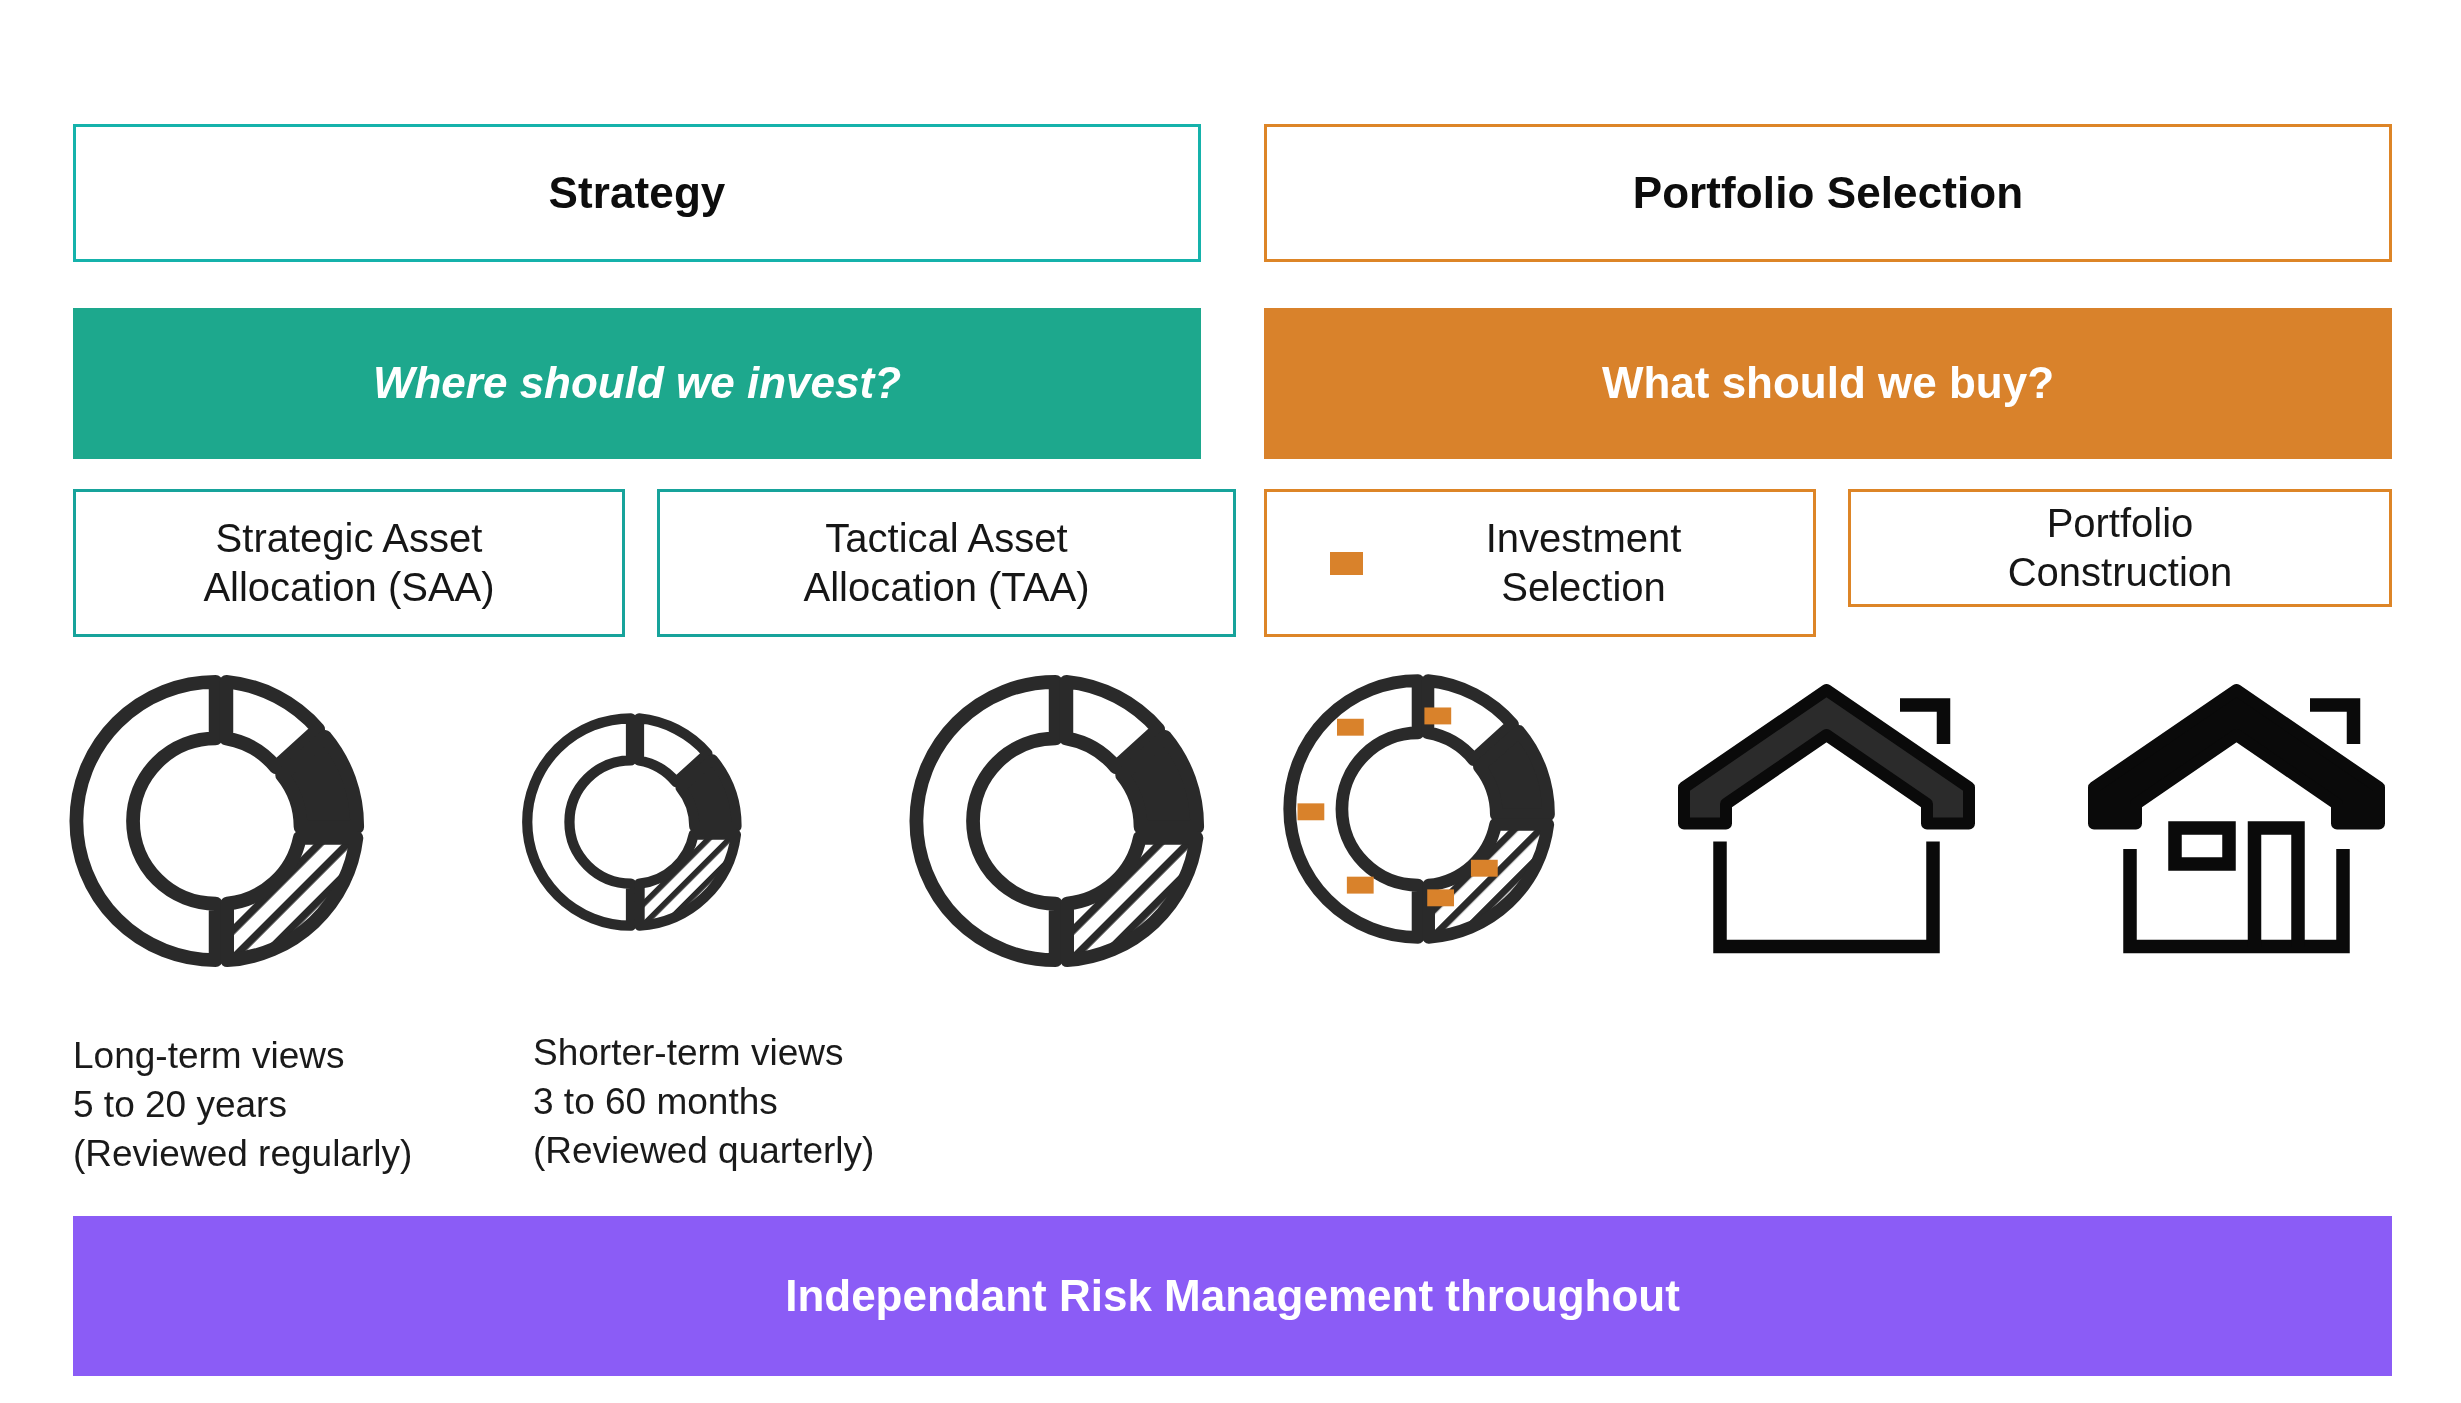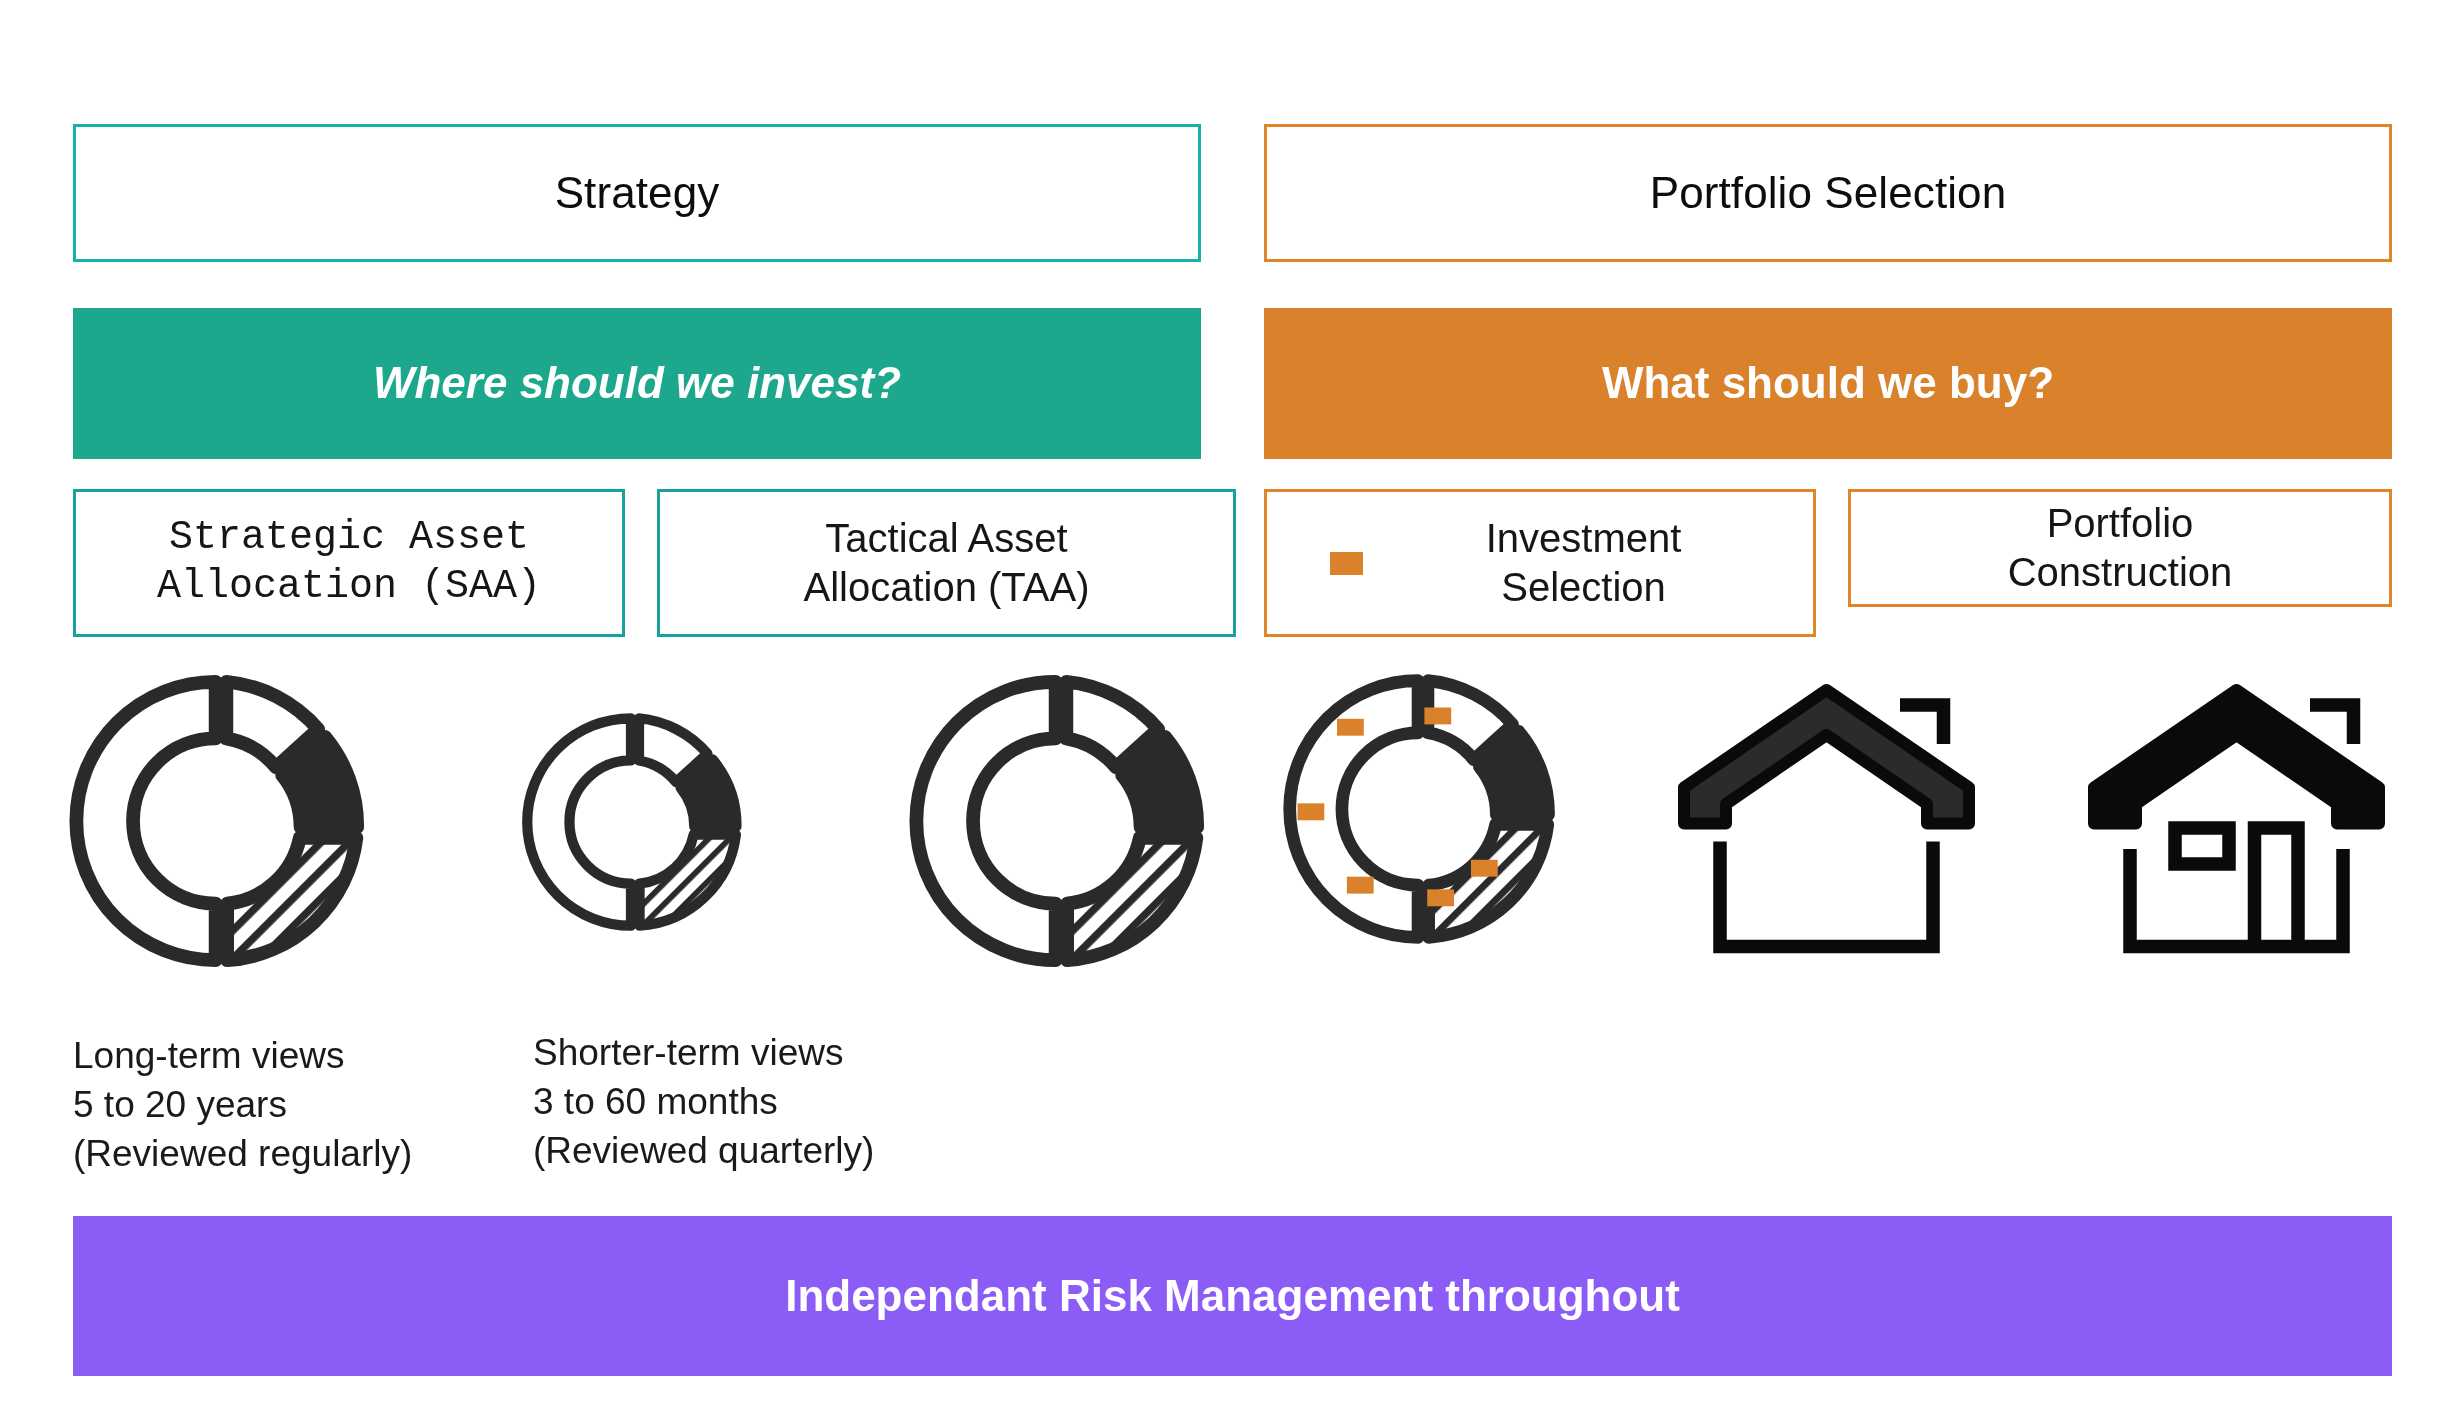--- a/index.html
+++ b/index.html
@@ -30,21 +30,21 @@
     align-items: center;
     justify-content: center;
     background: #ffffff;
     border-width: 3px;
     border-style: solid;
   }
   .pillar-head.teal   { border-color: #15b2ab; }
   .pillar-head.orange { border-color: #dd8527; }
   .pillar-head-label {
     font-size: 44px;
-    font-weight: 400;
+    font-weight: 700;
     color: #0d0d0d;
     letter-spacing: .1px;
     line-height: 1.1;
     white-space: nowrap;
   }
 
   
   .banner {
     display: flex;
     align-items: center;
@@ -118,21 +118,21 @@
 <div class="canvas">
 
   <div class="abs pillar-head teal" style="left:73px; top:124px; width:1128px; height:138px;">
     <span class="pillar-head-label">Strategy</span>
   </div>
 
   <div class="abs banner" style="left:73px; top:308px; width:1128px; height:151px; background:#1da88d;font-style:italic;">
     <span class="banner-label">Where should we invest?</span>
   </div>
 
-  <div class="abs subbox teal" style="left:73px; top:489px; width:552px; height:148px;font-family:Liberation Mono, monospace;">
+  <div class="abs subbox teal" style="left:73px; top:489px; width:552px; height:148px;">
     <span class="subbox-label">Strategic Asset
 Allocation (SAA)</span>
   </div>
 
   <div class="abs subbox teal" style="left:657px; top:489px; width:579px; height:148px;">
     <span class="subbox-label">Tactical Asset
 Allocation (TAA)</span>
   </div>
 
   <div class="abs pillar-head orange" style="left:1264px; top:124px; width:1128px; height:138px;">

